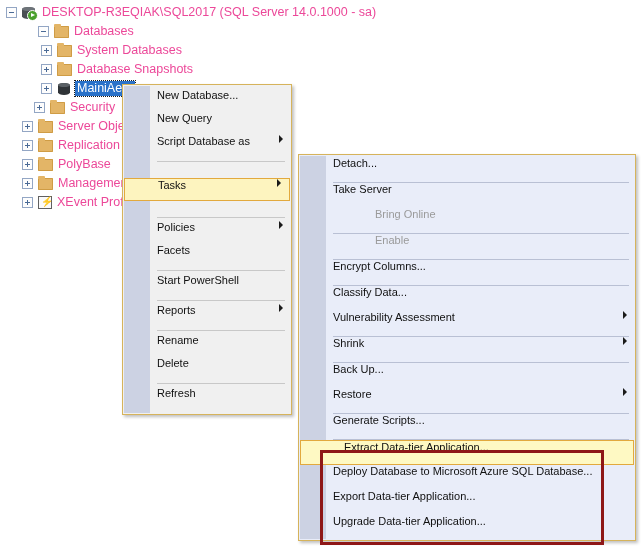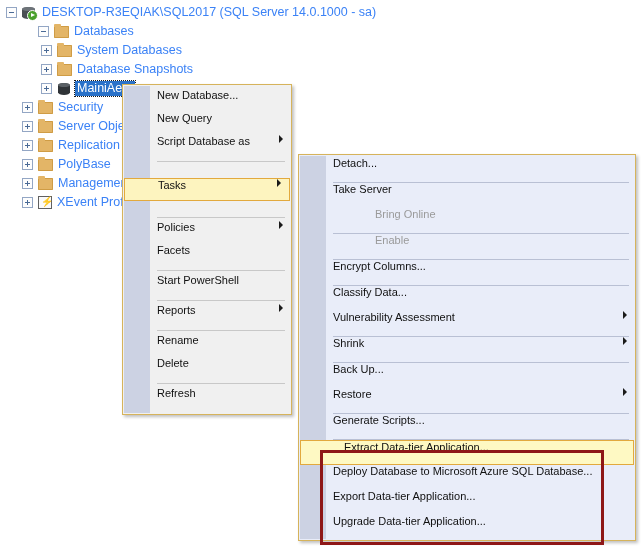--- a/index.html
+++ b/index.html
@@ -154,21 +154,21 @@
     position: absolute;
     left: 2px;
     top: -2px;
     font-size: 10px;
     color: #1d4f91;
     line-height: 14px;
   }
 
   .tree-label {
     font-size: 12.5px;
-    color: #3b82f6;
+    color: #ec4899;
     line-height: 15px;
   }
   .tree-label.selected {
     background: #2a72c9;
     color: #ffffff;
     outline: 1px dotted #1a1a1a;
     padding: 0 2px;
   }
 
   
@@ -306,21 +306,21 @@
       <span class="ico ico-folder"></span>
       <span class="tree-label">Database Snapshots</span>
     </div>
     <div class="tree-row" style="left: 41px; top: 79px;">
       <span class="expander plus"></span>
       <span class="ico ico-db">
         <span class="cyl"></span>
       </span>
       <span class="tree-label selected">MainiAero</span>
     </div>
-    <div class="tree-row" style="left: 22px; top: 98px;">
+    <div class="tree-row" style="left: 34px; top: 98px;">
       <span class="expander plus"></span>
       <span class="ico ico-folder"></span>
       <span class="tree-label">Security</span>
     </div>
     <div class="tree-row" style="left: 22px; top: 117px;">
       <span class="expander plus"></span>
       <span class="ico ico-folder"></span>
       <span class="tree-label">Server Objects</span>
     </div>
     <div class="tree-row" style="left: 22px; top: 136px;">

